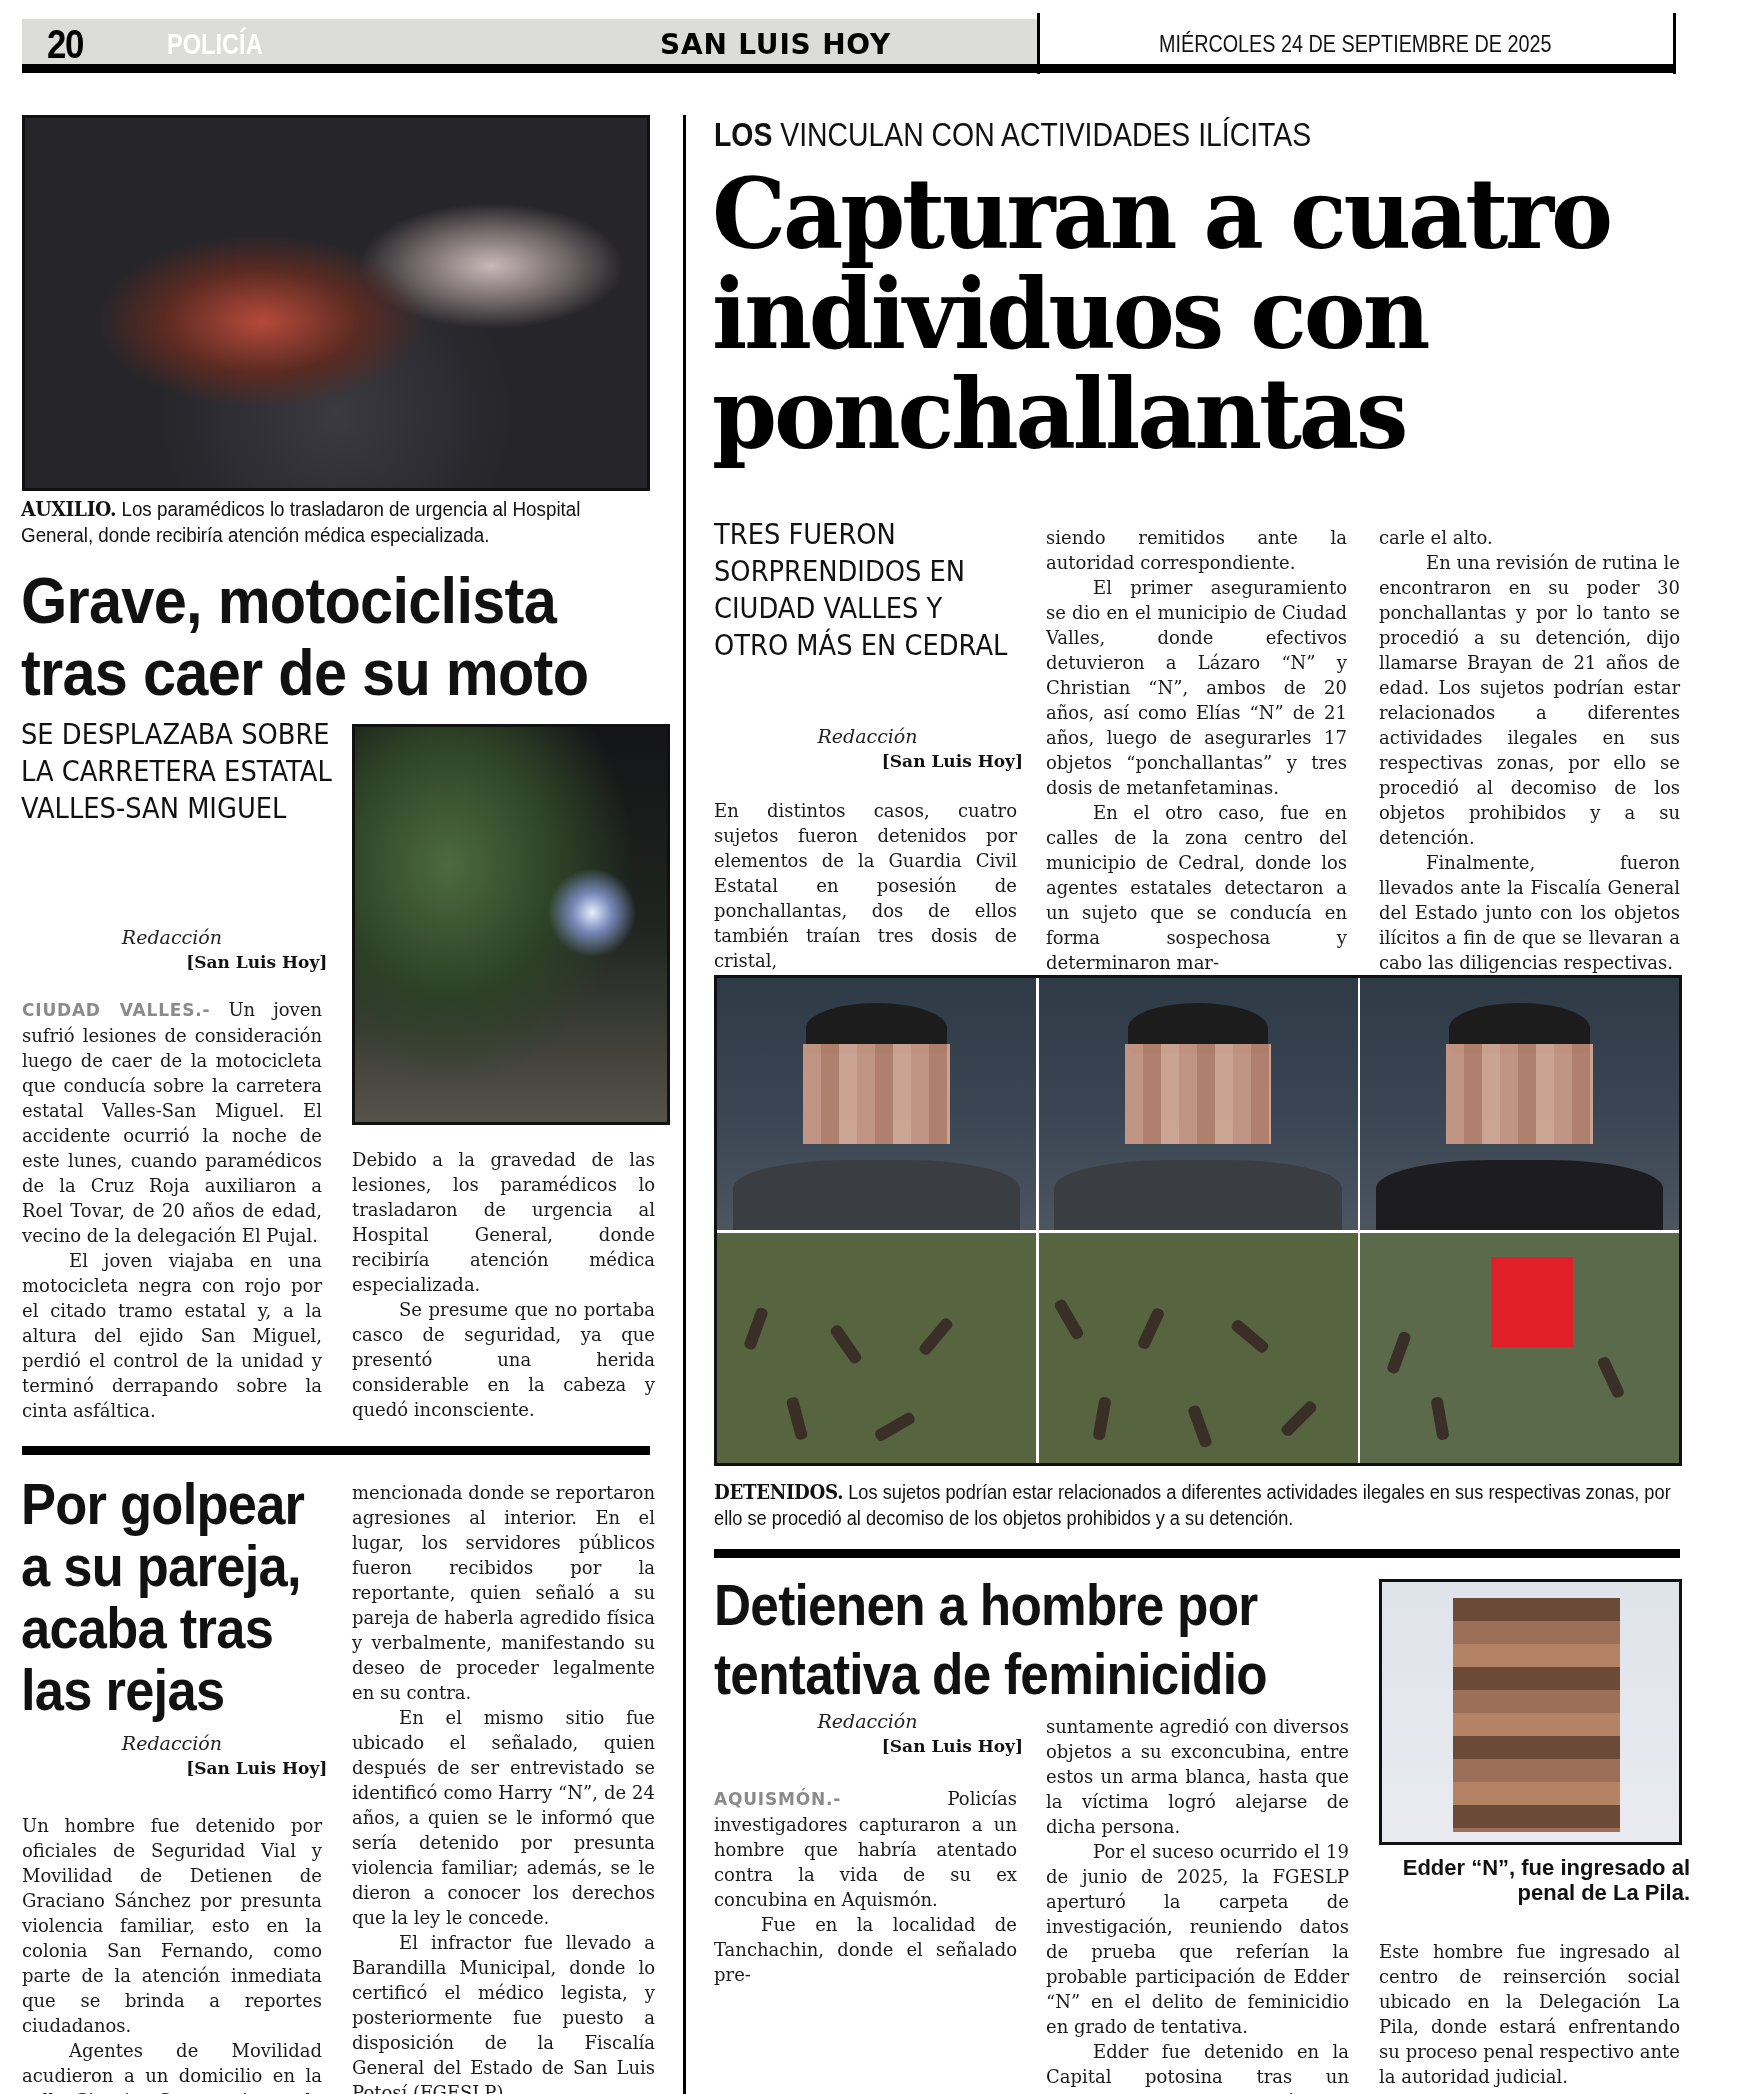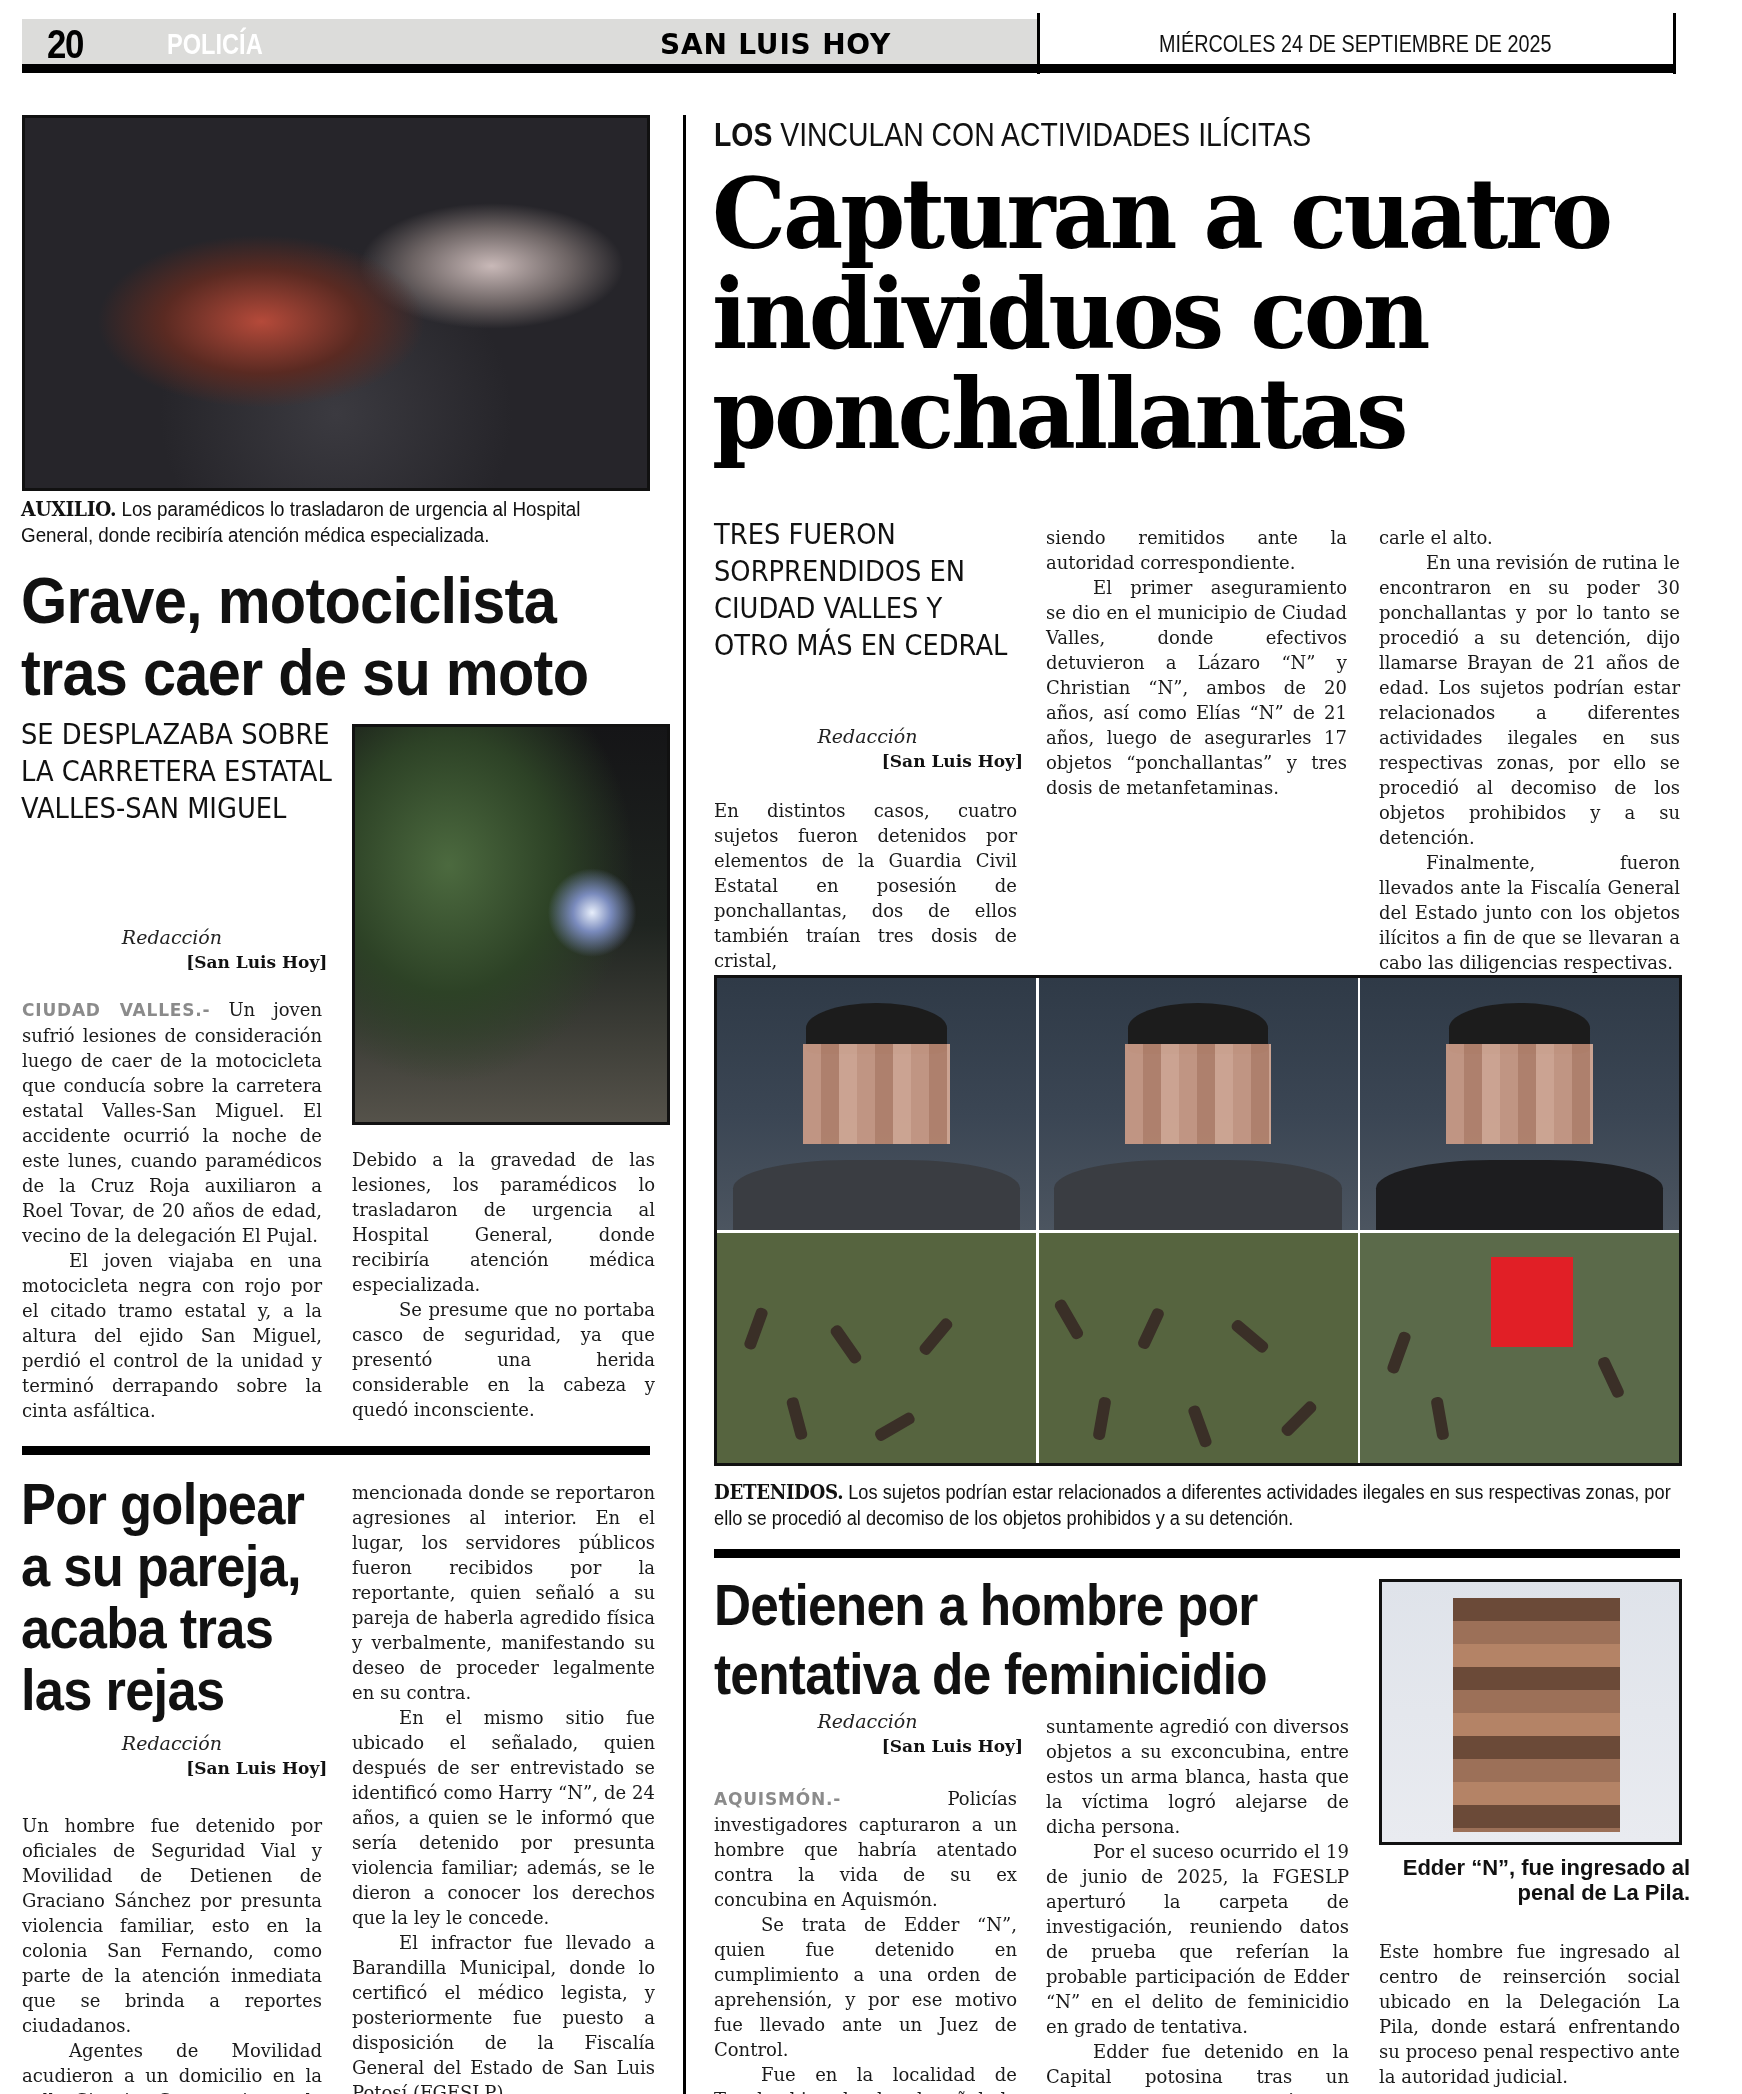--- a/index.html
+++ b/index.html
@@ -156,20 +156,21 @@
 <div class="byline by-cuatro">
   <span class="red">Redacción</span>
   <span class="org">[San Luis Hoy]</span>
 </div>
 <div class="body b-cu1">
   <p>En distintos casos, cuatro sujetos fueron detenidos por elementos de la Guardia Civil Estatal en posesión de ponchallantas, dos de ellos también traían tres dosis de cristal,</p>
 </div>
 <div class="body b-cu2">
   <p>siendo remitidos ante la autoridad correspondiente.</p>
   <p>El primer aseguramiento se dio en el municipio de Ciudad Valles, donde efectivos detuvieron a Lázaro “N” y Christian “N”, ambos de 20 años, así como Elías “N” de 21 años, luego de asegurarles 17 objetos “ponchallantas” y tres dosis de metanfetaminas.</p>
+  <p>En el otro caso, fue en calles de la zona centro del municipio de Cedral, donde los agentes estatales detectaron a un sujeto que se conducía en forma sospechosa y determinaron mar-</p>
 </div>
 <div class="body b-cu3">
   <p>carle el alto.</p>
   <p>En una revisión de rutina le encontraron en su poder 30 ponchallantas y por lo tanto se procedió a su detención, dijo llamarse Brayan de 21 años de edad. Los sujetos podrían estar relacionados a diferentes actividades ilegales en sus respectivas zonas, por ello se procedió al decomiso de los objetos prohibidos y a su detención.</p>
   <p>Finalmente, fueron llevados ante la Fiscalía General del Estado junto con los objetos ilícitos a fin de que se llevaran a cabo las diligencias respectivas.</p>
 </div>
 
 <div class="photo photo-detained">
   <div class="det-grid">
     <div class="det-cell det-face">
@@ -216,21 +217,20 @@
 
 <div class="rule rule-right"></div>
 
 <h1 class="h-sans h-detienen" style="width:704px">Detienen a hombre por tentativa de feminicidio</h1>
 <div class="byline by-detienen">
   <span class="red">Redacción</span>
   <span class="org">[San Luis Hoy]</span>
 </div>
 <div class="body b-de1">
   <p><span class="dateline">AQUISMÓN.-</span><span> Policías investigadores capturaron a un hombre que habría atentado contra la vida de su ex concubina en Aquismón.</span></p>
-  <p>Se trata de Edder “N”, quien fue detenido en cumplimiento a una orden de aprehensión, y por ese motivo fue llevado ante un Juez de Control.</p>
   <p>Fue en la localidad de Tanchachin, donde el señalado pre-</p>
 </div>
 <div class="body b-de2">
   <p>suntamente agredió con diversos objetos a su exconcubina, entre estos un arma blanca, hasta que la víctima logró alejarse de dicha persona.</p>
   <p>Por el suceso ocurrido el 19 de junio de 2025, la FGESLP aperturó la carpeta de investigación, reuniendo datos de prueba que referían la probable participación de Edder “N” en el delito de feminicidio en grado de tentativa.</p>
   <p>Edder fue detenido en la Capital potosina tras un operativo de la Policía de Investigación (PDI).</p>
 </div>
 <div class="photo photo-edder">
     <div class="blur"></div>
   </div>

